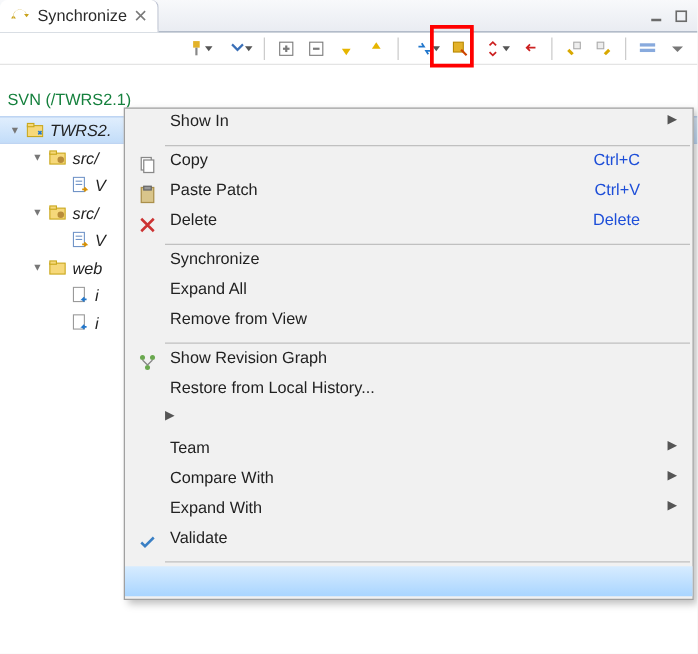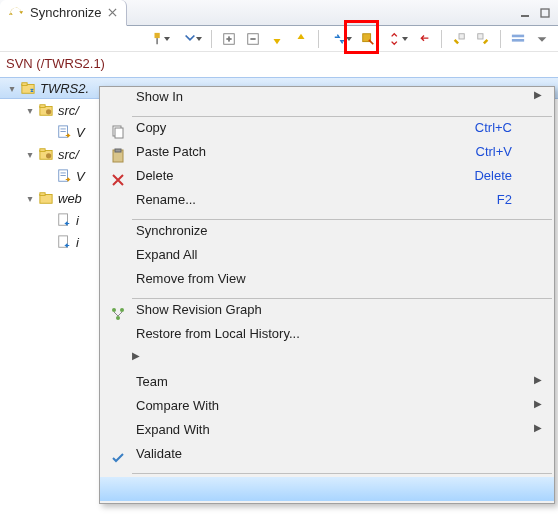--- a/index.html
+++ b/index.html
@@ -14,21 +14,21 @@
 .win-icons { display:flex; gap:6px; padding-right:6px; }
 .win-icons span { width:14px; height:14px; display:flex; align-items:center; justify-content:center;}
 
 .toolbar { height: 26px; display: flex; align-items: center; justify-content: flex-end; padding: 0 6px; gap: 4px; border-bottom: 1px solid #e4e4e4; position:relative; }
 .tb-item { width: 20px; height: 20px; display:flex; align-items:center; justify-content:center; }
 .tb-item.drop { width: 28px; position:relative; }
 .tb-item.drop::after { content:""; position:absolute; right:2px; top:8px; border-left:3px solid transparent; border-right:3px solid transparent; border-top:4px solid #555; }
 .tb-sep { width:1px; height:18px; background:#ccc; margin:0 3px;}
 .red-box { position:absolute; border:3px solid #ff0000; width:35px; height:34px; left:344px; top:-6px; z-index:5;}
 
-.path-bar { padding: 4px 6px; color:#7f1d1d; }
+.path-bar { padding: 4px 6px; color:#15803d;margin-top:16px; }
 
 .tree { padding: 2px 0; position: relative; }
 .tree-row { display:flex; align-items:center; height:22px; white-space:nowrap; }
 .tree-row.sel { background: linear-gradient(to bottom, #e0eefd, #c3ddf9); border-top: 1px solid #a9c8ef; border-bottom: 1px solid #a9c8ef; }
 .twisty { width:16px; height:16px; display:flex; align-items:center; justify-content:center; font-size:10px; color:#777; }
 .node-icon { width:16px; height:16px; display:flex; align-items:center; justify-content:center; margin-right:4px; }
 .tree-label { color:#222;font-style:italic; }
 
 .context-menu { position:absolute; left:99px; top:86px; width:456px; background:#f1f1f1; border:1px solid #a0a0a0; box-shadow: 3px 3px 6px rgba(0,0,0,0.25); z-index:10; padding:2px 0; }
 .menu-item { display:flex; align-items:flex-start; height:24px; padding-left:4px; position:relative; }
@@ -277,25 +277,20 @@
   </div>
   <div class="menu-item">
     <span class="mi-icon-col">
         <svg width="16" height="16" viewBox="0 0 16 16">
           <path d="M3 3l10 10M13 3L3 13" stroke="#c33" stroke-width="2"></path>
         </svg>
       </span>
     <span class="mi-label">Delete</span>
     <span class="mi-shortcut">Delete</span>
   </div>
-  <div class="menu-item">
-    <span class="mi-icon-col"></span>
-    <span class="mi-label">Rename...</span>
-    <span class="mi-shortcut">F2</span>
-  </div>
   <div class="menu-sep"></div>
   <div class="menu-item">
     <span class="mi-icon-col"></span>
     <span class="mi-label">Synchronize</span>
   </div>
   <div class="menu-item">
     <span class="mi-icon-col"></span>
     <span class="mi-label">Expand All</span>
   </div>
   <div class="menu-item">

